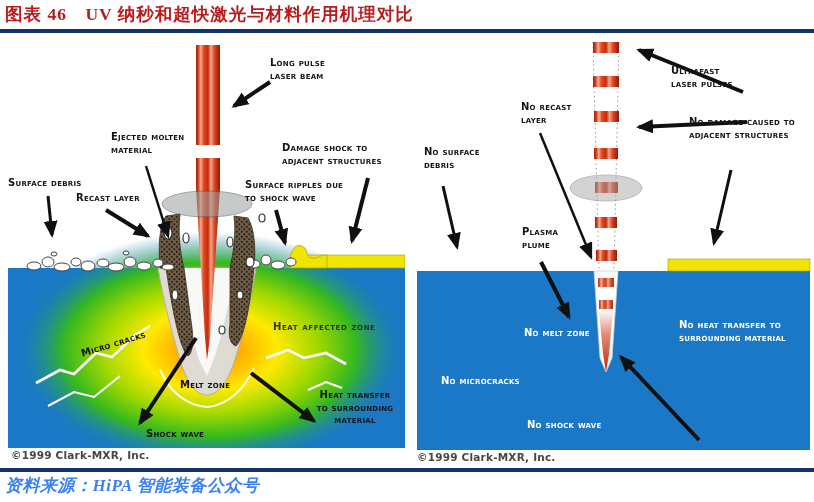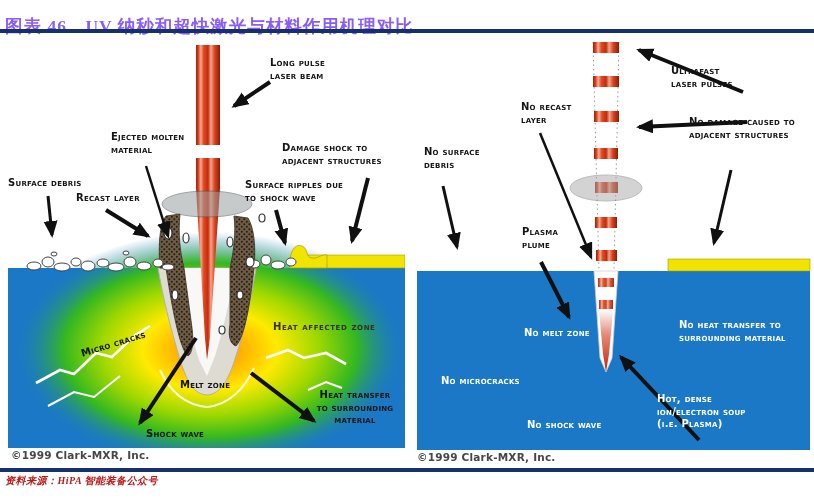--- a/index.html
+++ b/index.html
@@ -1,24 +1,24 @@
 <!DOCTYPE html>
 <html><head>
 <meta charset="utf-8">
 <style>
   html,body{margin:0;padding:0;background:#fff;}
   .page{position:relative;width:814px;height:502px;background:#fff;overflow:hidden;
         font-family:"DejaVu Sans",sans-serif;}
   .fig-title{position:absolute;left:5px;top:2px;font-family:"Liberation Serif",serif;
-        font-weight:bold;font-size:17.5px;color:#8b5cf6;letter-spacing:1px;white-space:nowrap;margin-top:12px;}
+        font-weight:bold;font-size:17.5px;color:#b91c1c;letter-spacing:1px;white-space:nowrap;}
   .rule{position:absolute;left:0;width:814px;background:#14316b;}
   .rule.top{top:29px;height:4px;}
   .rule.bottom{top:468px;height:4px;}
   .source{position:absolute;left:5px;top:474px;font-family:"Liberation Serif",serif;
-        font-style:italic;font-weight:bold;font-size:10px;color:#b91c1c;letter-spacing:.5px;white-space:nowrap;}
+        font-style:italic;font-weight:bold;font-size:17px;color:#3b82f6;letter-spacing:.5px;white-space:nowrap;}
   .panel{position:absolute;top:38px;width:397px;height:427px;}
   #panelL{left:8px;} #panelR{left:415px;}
   .panel svg{position:absolute;left:0;top:0;}
   .lbl{position:absolute;font-weight:700;font-variant:small-caps;font-size:10px;
        line-height:12.5px;letter-spacing:.25px;color:#141414;white-space:nowrap;z-index:5;}
   .lbl .ln{display:block;}
   .lbl.white{color:#ffffff;}
   .lbl.right{text-align:center;}
   .lbl.haz{color:#33331f;letter-spacing:.6px;}
   .lbl.tilt{transform:rotate(-17deg);}
@@ -241,23 +241,18 @@
       <span class="ln">Plasma</span>
       <span class="ln">plume</span>
     </div>
     <div class="lbl white" style="left:109px;top:289px">No melt zone</div>
     <div class="lbl white" style="left:264px;top:281px">
       <span class="ln">No heat transfer to</span>
       <span class="ln">surrounding material</span>
     </div>
     <div class="lbl white" style="left:26px;top:337px">No microcracks</div>
     <div class="lbl white" style="left:112px;top:381px">No shock wave</div>
-    <div class="lbl white" style="left:242px;top:355px">
-      <span class="ln">Hot, dense</span>
-      <span class="ln">ion/electron soup</span>
-      <span class="ln">(i.e. Plasma)</span>
-    </div>
     <div class="cop" style="left:2px;top:413px">©1999 Clark-MXR, Inc.</div>
   </div>
 
   <div class="rule bottom"></div>
   <div class="source">资料来源：HiPA 智能装备公众号</div>
 </div>
 
 </body></html>

